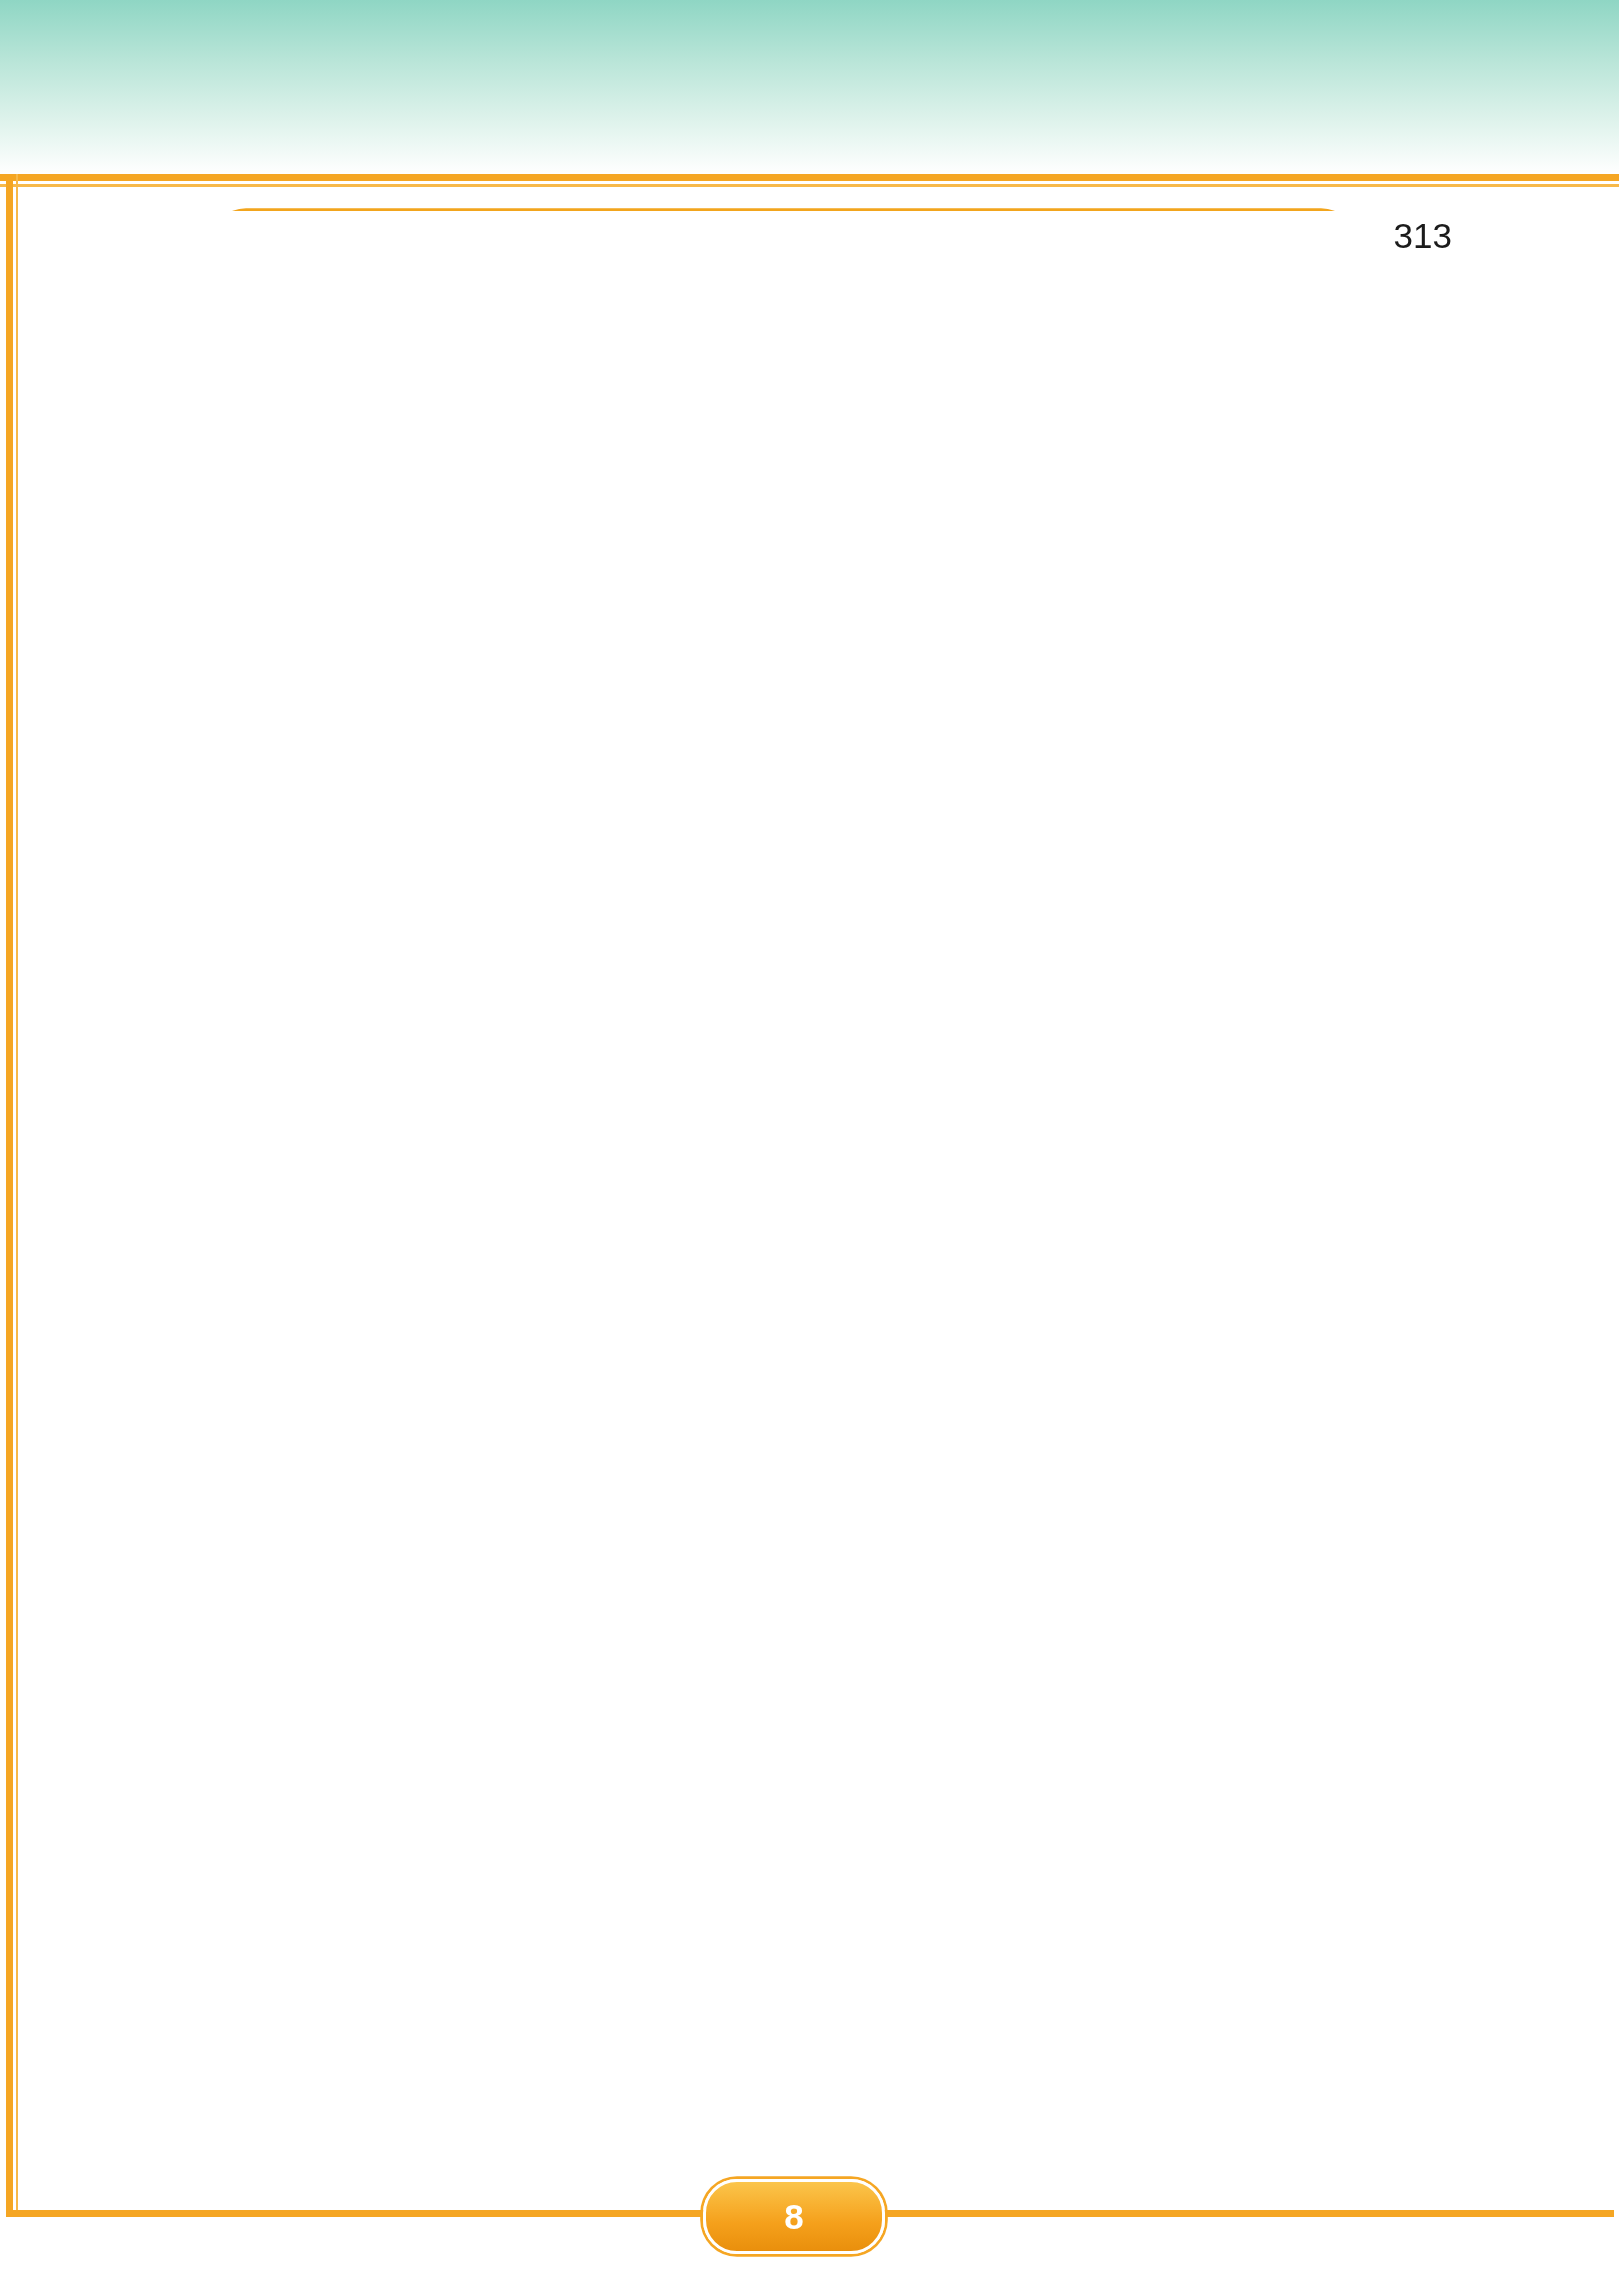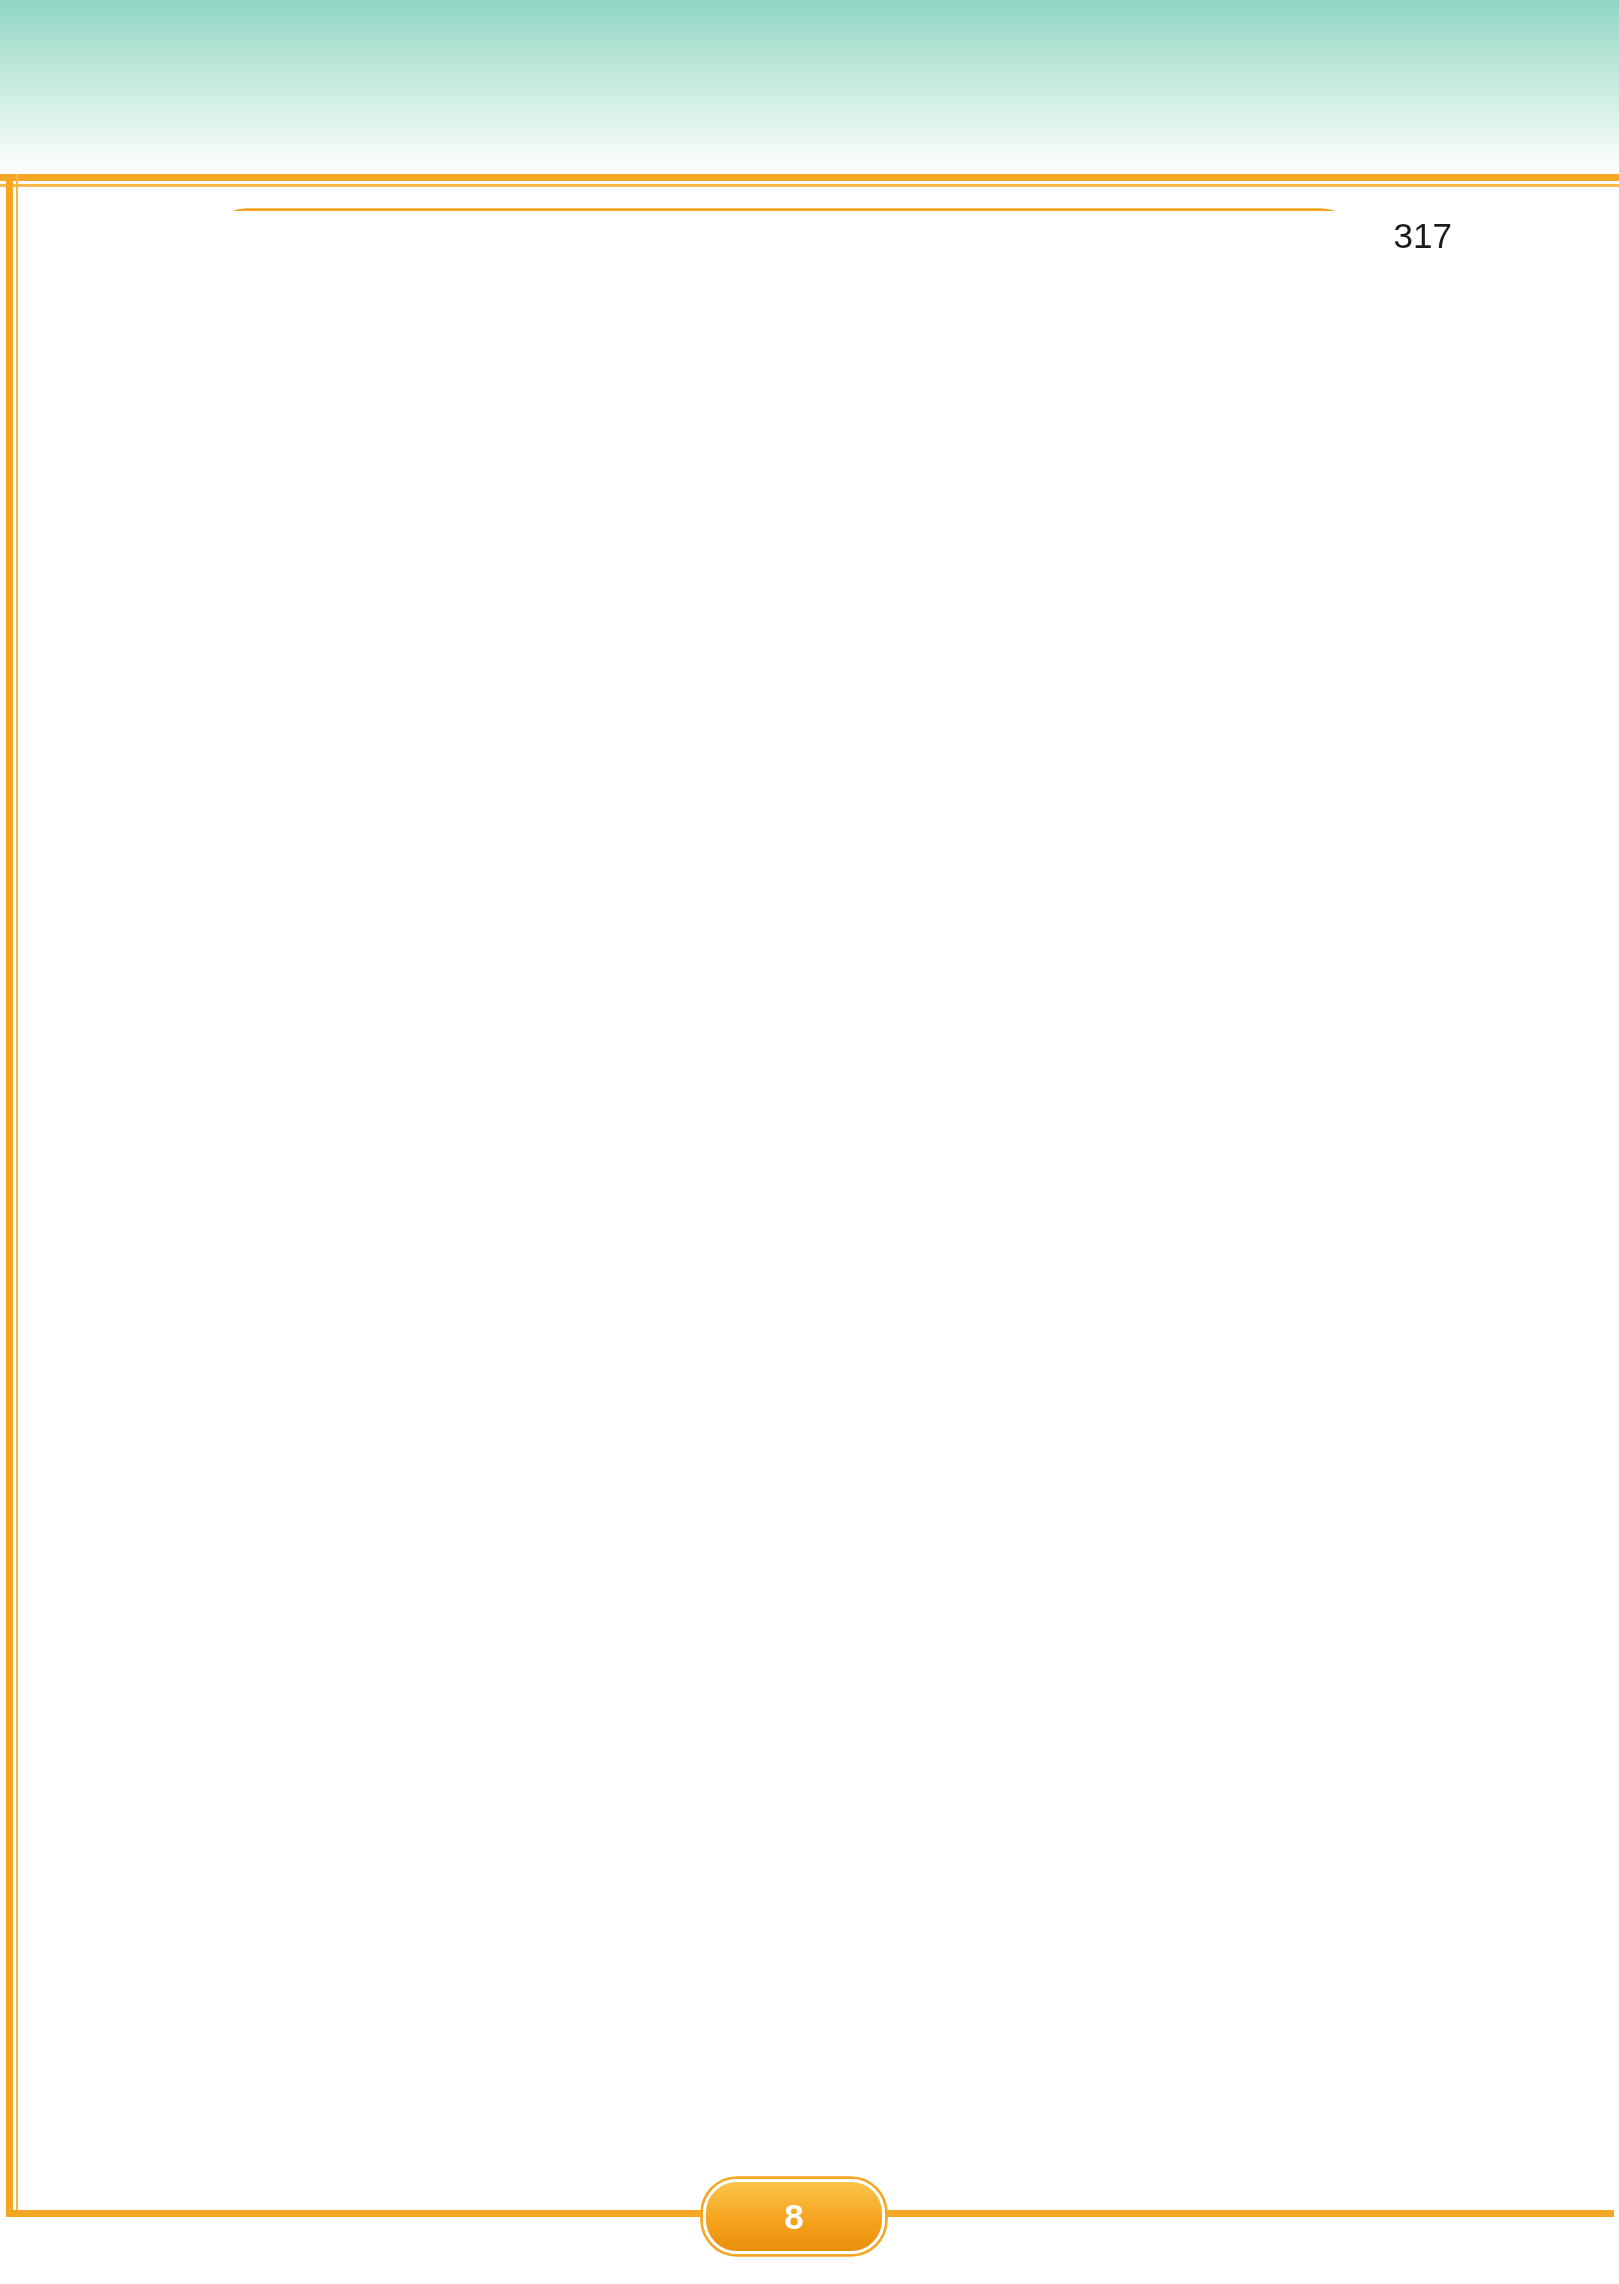--- a/index.html
+++ b/index.html
@@ -306,25 +306,20 @@
       </div>
       <div class="toc-panel-footer"></div>
     </div>
 
     <div class="plain-list">
       <div class="toc-entry">
         <span class="title">SÖZLÜK</span>
         <span class="leader">............................................................................................</span>
         <span class="page">313</span>
       </div>
-      <div class="toc-entry">
-        <span class="title">KAYNAKÇA</span>
-        <span class="leader">............................................................................................</span>
-        <span class="page">317</span>
-      </div>
     </div>
 
   </div>
 
   <div class="page-number-pill">
     <span>8</span>
   </div>
 
 </div>
 

